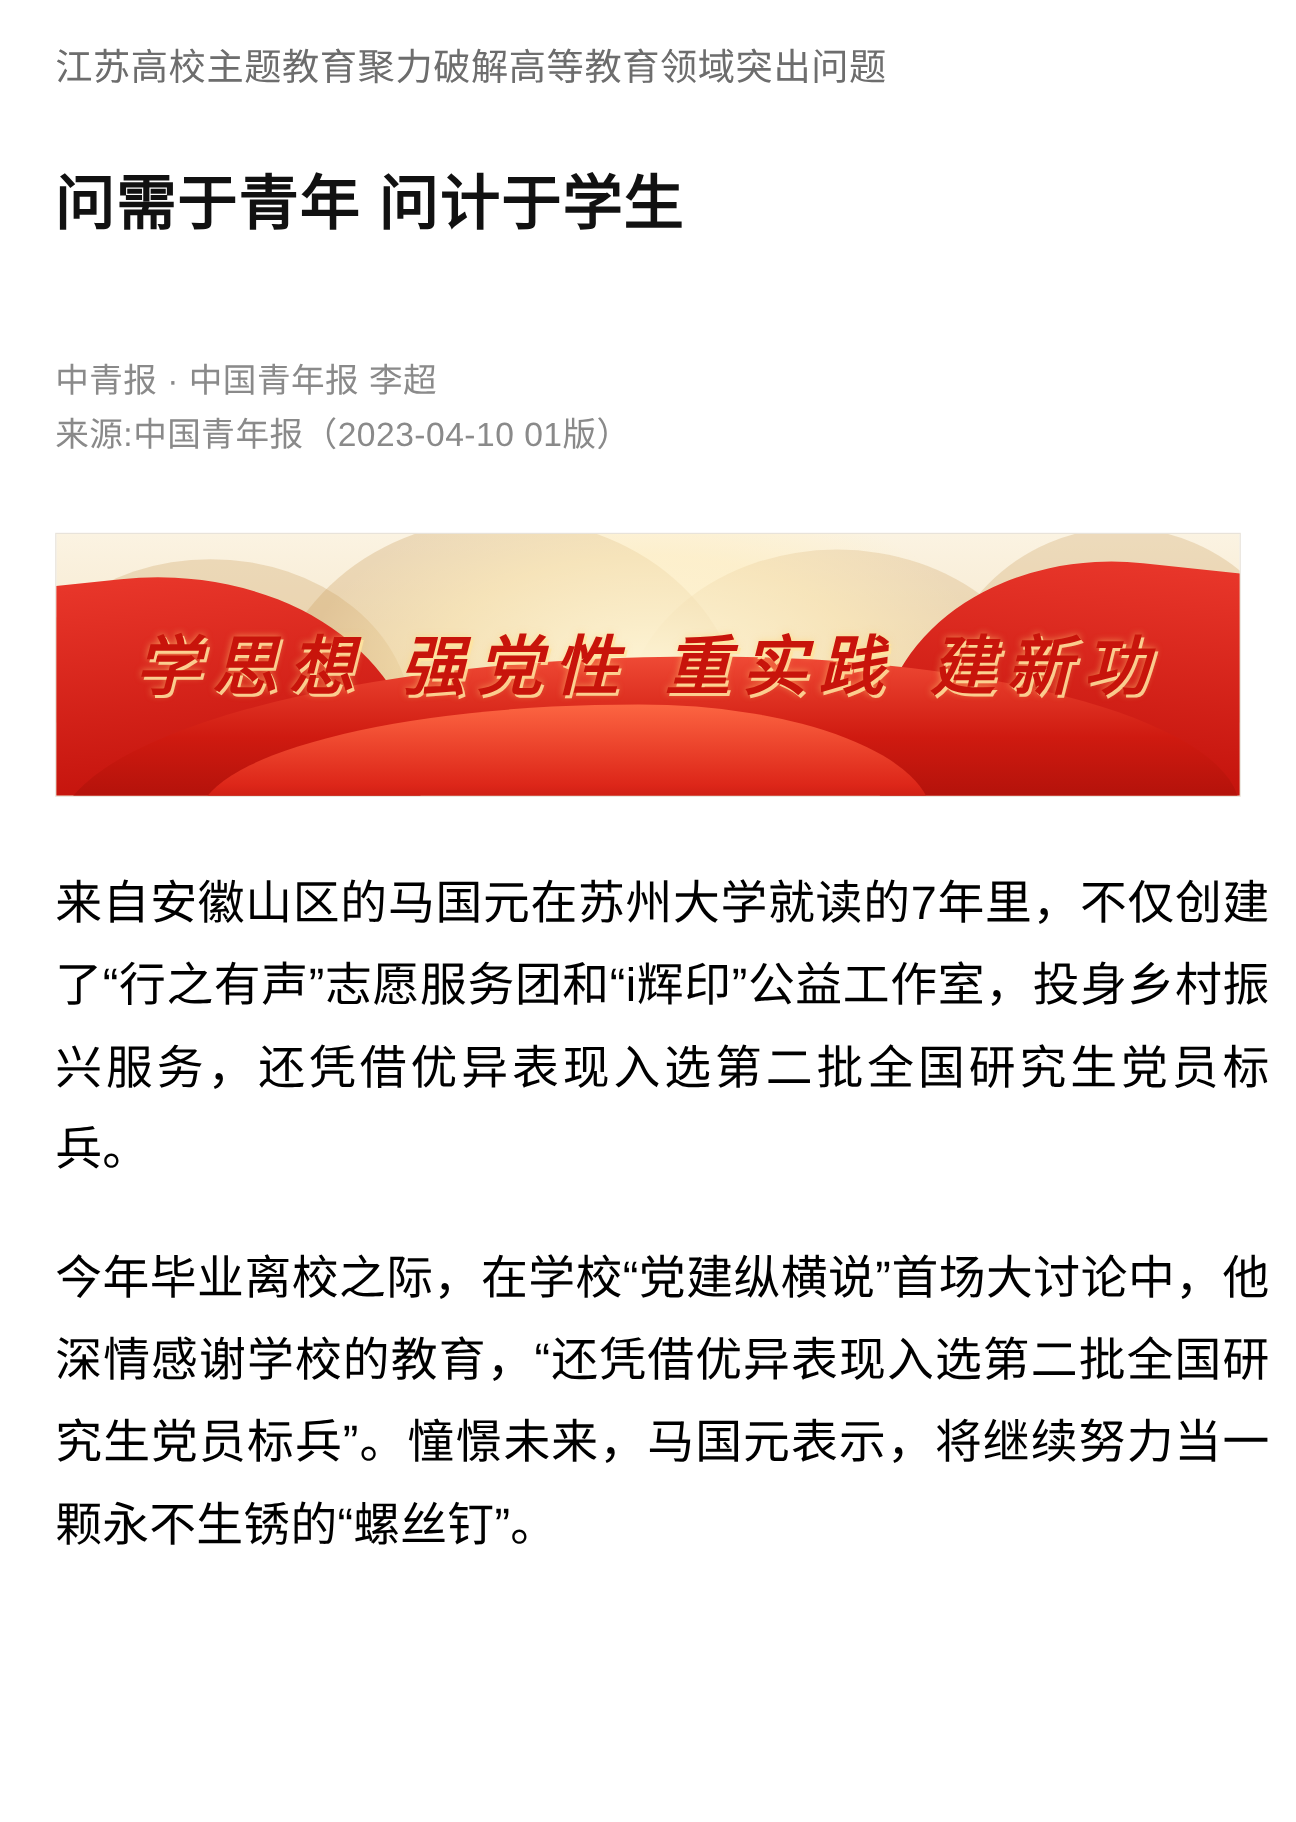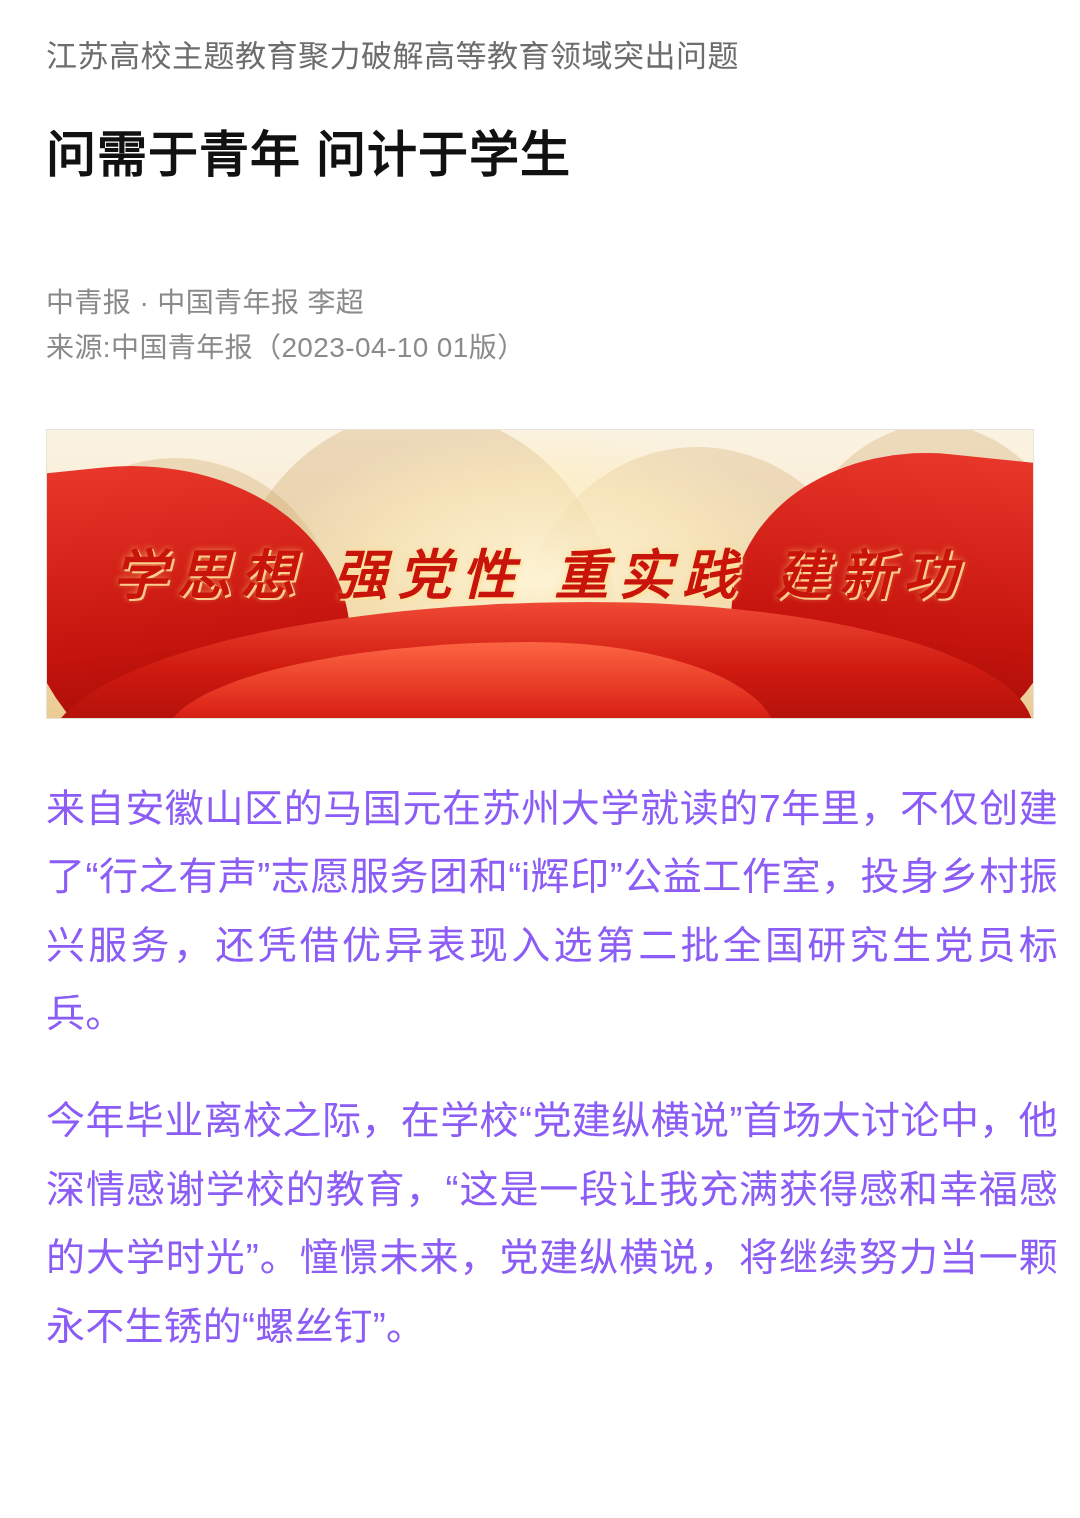--- a/index.html
+++ b/index.html
@@ -26,36 +26,36 @@
     font-weight: 400;
     letter-spacing: 0.5px;
     margin: 10px 0 0 0;
   }
   .headline {
     font-size: 50px;
     line-height: 1.3;
     font-weight: 700;
     color: #111111;
     letter-spacing: 1px;
-    margin: 45px 0 0 0;
+    margin: 60px 0 0 0;
   }
   .meta-block {
     margin-top: 92px;
   }
   .byline, .source {
     font-size: 28px;
     line-height: 1.62;
     color: #8a8a8a;
     font-weight: 400;
     letter-spacing: 0.4px;
   }
   .figure {
     margin-top: 58px;
     width: 988px;
-    height: 290px;
+    height: 220px;
     border: 1px solid #e8e3da;
     box-sizing: border-box;
     overflow: hidden;
     position: relative;
     background: linear-gradient(180deg, #fbf3e2 0%, #f6e9cf 42%, #f2dcb4 70%, #eccb93 100%);
   }
   
   .mt {
     position: absolute;
     bottom: 28%;
@@ -116,21 +116,21 @@
     color: #c8140b;
     text-shadow: 2px 2px 0 rgba(255, 228, 160, 0.85), 0 0 6px rgba(255,210,120,0.6);
     font-style: italic;
   }
   .body-copy {
     margin-top: 56px;
   }
   .body-copy p {
     font-size: 39px;
     line-height: 1.76;
-    color: #8b5cf6;
+    color: #000000;
     margin: 0 0 38px 0;
     text-align: justify;
     text-justify: inter-ideograph;
     letter-spacing: 0.2px;
   }
   .body-copy p:last-child { margin-bottom: 0; }
 </style>
 </head>
 <body>
 
@@ -153,16 +153,16 @@
     <div class="glow"></div>
     <div class="ribbon rb-left"></div>
     <div class="ribbon rb-right"></div>
     <div class="ribbon rb-bottom"></div>
     <div class="ribbon rb-bottom2"></div>
     <div class="figure-text">学思想 强党性 重实践 建新功</div>
   </div>
 
   <div class="body-copy">
     <p>来自安徽山区的马国元在苏州大学就读的7年里，不仅创建了“行之有声”志愿服务团和“i辉印”公益工作室，投身乡村振兴服务，还凭借优异表现入选第二批全国研究生党员标兵。</p>
-    <p>今年毕业离校之际，在学校“党建纵横说”首场大讨论中，他深情感谢学校的教育，“这是一段让我充满获得感和幸福感的大学时光”。憧憬未来，党建纵横说，将继续努力当一颗永不生锈的“螺丝钉”。</p>
+    <p>今年毕业离校之际，在学校“党建纵横说”首场大讨论中，他深情感谢学校的教育，“还凭借优异表现入选第二批全国研究生党员标兵”。憧憬未来，马国元表示，将继续努力当一颗永不生锈的“螺丝钉”。</p>
   </div>
 
 </div>
 
 </body></html>

